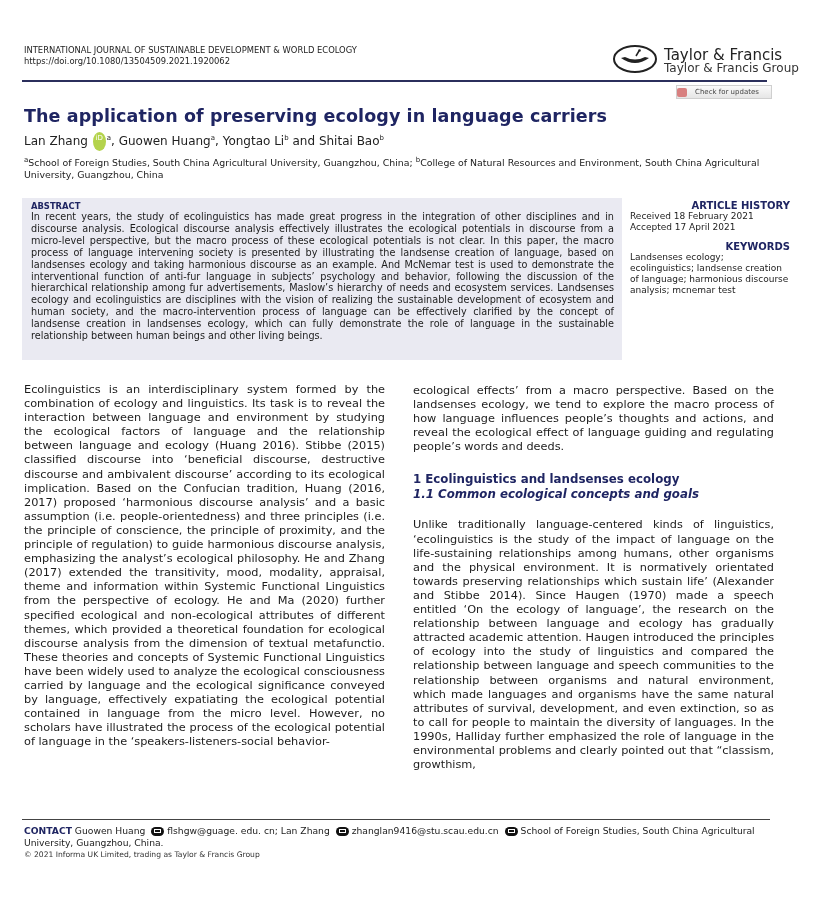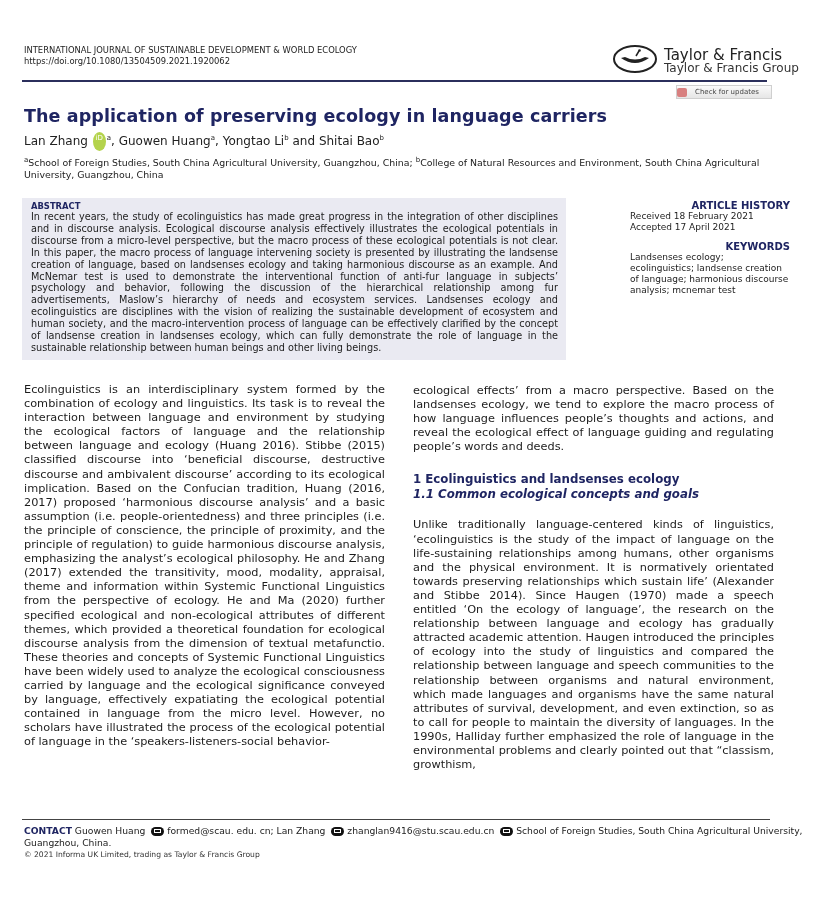--- a/index.html
+++ b/index.html
@@ -15,21 +15,21 @@
   .check-updates { position: absolute; left: 676px; top: 85px; width: 96px; height: 14px;
         border: 1px solid #cfcfcf; background: linear-gradient(#fafafa,#e6e6e6);
         font-size: 7px; color: #444; display: flex; align-items: center; box-sizing: border-box; }
   .check-updates .cu-icon { width: 10px; height: 9px; background: #d88080; border-radius: 2px; margin-right: 8px; }
   .title { position: absolute; left: 24px; top: 106px; font-size: 17.5px; font-weight: bold; color: #1f2562; letter-spacing: 0.1px; }
   .authors { position: absolute; left: 24px; top: 132px; font-size: 12px; color: #222; }
   .orcid { display: inline-block; width: 13px; height: 19px; border-radius: 50%; background: #b4d34c; color: #fff;
            font-size: 7px; line-height: 13px; text-align: center; vertical-align: middle; margin: 0 1px; }
   sup { font-size: 7px; }
   .affil { position: absolute; left: 24px; top: 154px; width: 760px; font-size: 9.4px; line-height: 12px; color: #222; }
-  .abstract-box { position: absolute; left: 22px; top: 198px; width: 544px; height: 162px; background: #eaeaf2;
+  .abstract-box { position: absolute; left: 22px; top: 198px; width: 600px; height: 162px; background: #eaeaf2;
         box-sizing: border-box; padding: 3px 8px 0 9px; }
   .abs-head { font-size: 8.4px; font-weight: bold; color: #1f2562; line-height: 10px; }
   .abs-text { font-size: 9.7px; line-height: 11.9px; text-align: justify; color: #1c1c1c; }
   .side-info { position: absolute; left: 630px; top: 200px; width: 160px; font-size: 9px; line-height: 11px; color: #222; }
   .side-head { font-size: 10px; font-weight: bold; color: #1f2562; text-align: right; }
   .side-gap { height: 8px; }
   .col { position: absolute; top: 383px; width: 361px; font-size: 11.3px; line-height: 14.1px; text-align: justify; color: #1c1c1c; }
   .col.left { left: 24px; }
   .col.right { left: 413px; top: 384px; }
   .sec-head { font-weight: bold; color: #1f2562; font-size: 11.8px; margin-top: 18px; line-height: 15px; }
@@ -107,18 +107,18 @@
   <div class="sec-head">1  Ecolinguistics and landsenses ecology</div>
   <div class="subsec-head">1.1  Common ecological concepts and goals</div>
   <div>Unlike traditionally language-centered kinds of linguis­tics, ‘ecolinguistics is the study of the impact of lan­guage on the life-sustaining relationships among humans, other organisms and the physical environ­ment. It is normatively orientated towards preserving relationships which sustain life’ (Alexander and Stibbe 2014). Since Haugen (1970) made a speech entitled ‘On the ecology of language’, the research on the relation­ship between language and ecology has gradually attracted academic attention. Haugen introduced the principles of ecology into the study of linguistics and compared the relationship between language and speech communities to the relationship between organisms and natural environment, which made lan­guages and organisms have the same natural attri­butes of survival, development, and even extinction, so as to call for people to maintain the diversity of languages. In the 1990s, Halliday further emphasized the role of language in the environmental problems and clearly pointed out that “classism, growthism,</div>
 </div>
 
 <div class="footer-rule"></div>
 <div class="footer-rule2"></div>
 <div class="contact">
   <b>CONTACT</b>
   <span>Guowen Huang</span>
-  <span class="mail-icon"></span><span>formed@scau. edu. cn; </span>
+  <span class="mail-icon"></span><span>flshgw@guage. edu. cn; </span>
   <span>Lan Zhang</span>
   <span class="mail-icon"></span><span>zhanglan9416@stu.scau.edu.cn</span>
   <span class="mail-icon"></span><span>School of Foreign Studies, South China Agricultural University, Guangzhou, China.</span>
 </div>
 <div class="copyright">© 2021 Informa UK Limited, trading as Taylor &amp; Francis Group</div>
 
 </body></html>

